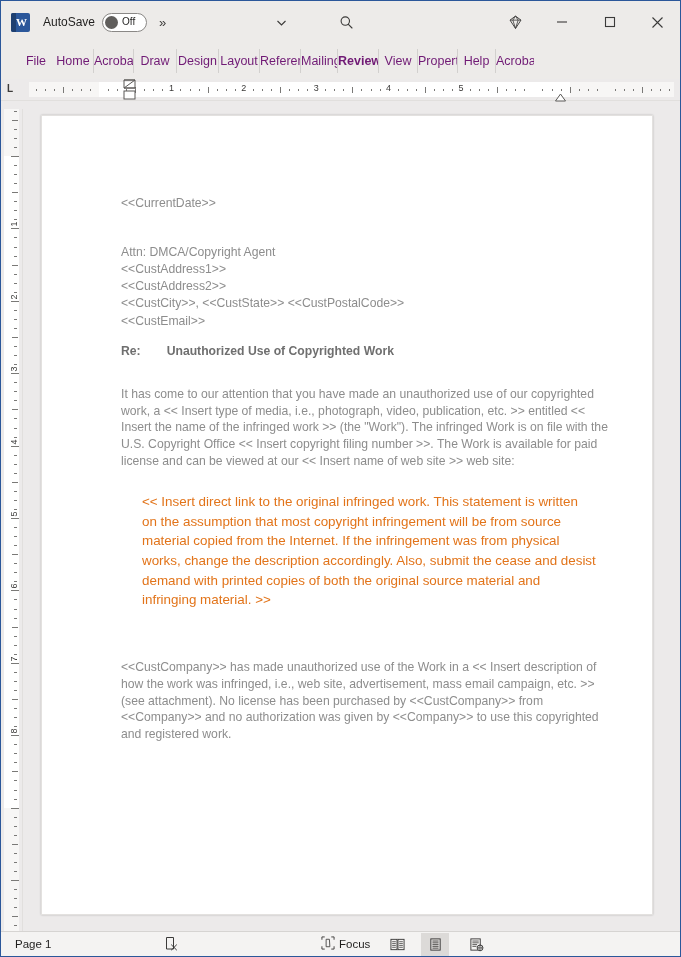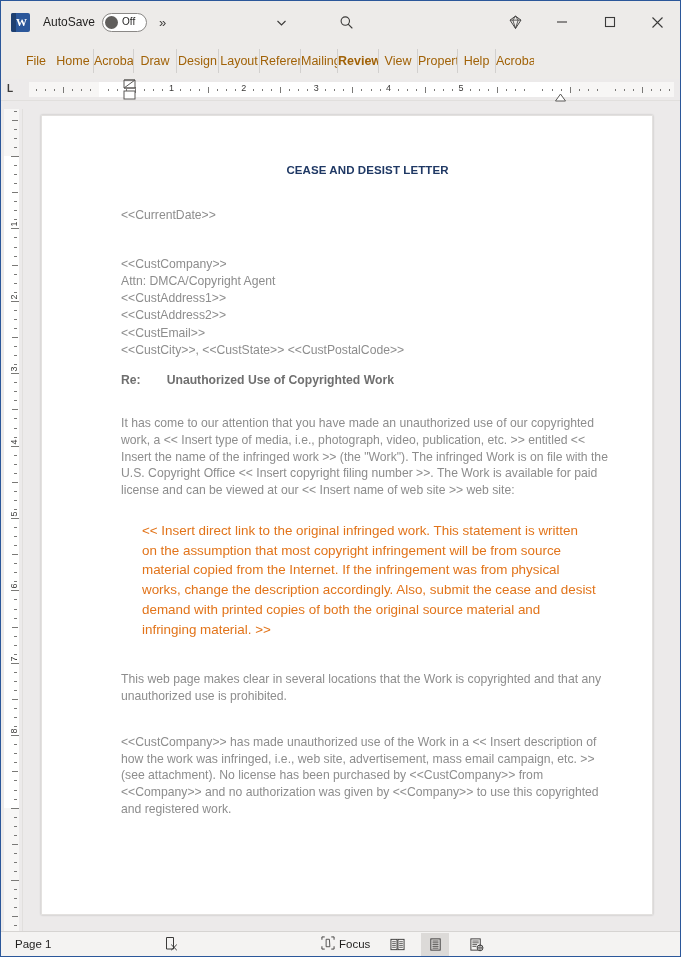--- a/index.html
+++ b/index.html
@@ -101,21 +101,21 @@
     position: relative;
     height: 36px;
     background: #edebe9;
     display: flex;
     align-items: center;
     padding-left: 18px;
     overflow: hidden;
   }
   .tab {
     font-size: 12.5px;
-    color: #a16207;
+    color: #701a75;
     padding: 2px 0;
     height: 24px;
     line-height: 20px;
     cursor: pointer;
     white-space: nowrap;
     overflow: hidden;
     text-overflow: clip;
     border-right: 1px solid #d2d0ce;
     text-align: center;
     flex: 0 0 auto;
@@ -575,57 +575,54 @@
         <div class="vnum" style="top: 477.4px;">6</div>
         <div class="vnum" style="top: 549.8px;">7</div>
         <div class="vnum" style="top: 622.2px;">8</div>
       </div>
   </div>
 
   <div class="docarea">
     <div class="page">
       <div class="page-inner">
 
-        <div class="doc-title">CEASE AND DESIST LETTER</div>
 
         <div class="spacer-sm"></div>
 
         <div class="body-text">&lt;&lt;CurrentDate&gt;&gt;</div>
 
         <div class="spacer-md"></div>
 
 
         <div class="spacer-md"></div>
 
         <div>
-          <div class="addr-line">&lt;&lt;CustCompany&gt;&gt;</div>
           <div class="addr-line">Attn: DMCA/Copyright Agent</div>
           <div class="addr-line">&lt;&lt;CustAddress1&gt;&gt;</div>
           <div class="addr-line">&lt;&lt;CustAddress2&gt;&gt;</div>
+          <div class="addr-line">&lt;&lt;CustCity&gt;&gt;, &lt;&lt;CustState&gt;&gt; &lt;&lt;CustPostalCode&gt;&gt;</div>
           <div class="addr-line">&lt;&lt;CustEmail&gt;&gt;</div>
-          <div class="addr-line">&lt;&lt;CustCity&gt;&gt;, &lt;&lt;CustState&gt;&gt; &lt;&lt;CustPostalCode&gt;&gt;</div>
         </div>
 
         <div style="height:13px;"></div>
 
         <div class="re-line">
           <span>Re:</span><span class="re-gap"></span><span>Unauthorized Use of Copyrighted Work</span>
         </div>
 
         <div style="height:14px;"></div>
 
         <div class="body-text">It has come to our attention that you have made an unauthorized use of our copyrighted work, a &lt;&lt; Insert type of media, i.e., photograph, video, publication, etc. &gt;&gt; entitled &lt;&lt; Insert the name of the infringed work &gt;&gt; (the "Work"). The infringed Work is on file with the U.S. Copyright Office &lt;&lt; Insert copyright filing number &gt;&gt;. The Work is available for paid license and can be viewed at our &lt;&lt; Insert name of web site &gt;&gt; web site:</div>
 
         <div style="height:22px;"></div>
 
         <div class="orange-block">&lt;&lt; Insert direct link to the original infringed work. This statement is written on the assumption that most copyright infringement will be from source material copied from the Internet. If the infringement was from physical works, change the description accordingly. Also, submit the cease and desist demand with printed copies of both the original source material and infringing material. &gt;&gt;</div>
 
         <div style="height:20px;"></div>
 
-        <div class="body-text">This web page makes clear in several locations that the Work is copyrighted and that any unauthorized use is prohibited.</div>
 
         <div style="height:17px;"></div>
 
         <div class="body-text">&lt;&lt;CustCompany&gt;&gt; has made unauthorized use of the Work in a &lt;&lt; Insert description of how the work was infringed, i.e., web site, advertisement, mass email campaign, etc. &gt;&gt; (see attachment). No license has been purchased by &lt;&lt;CustCompany&gt;&gt; from &lt;&lt;Company&gt;&gt; and no authorization was given by &lt;&lt;Company&gt;&gt; to use this copyrighted and registered work.</div>
 
       </div>
     </div>
   </div>
 
   <div class="statusbar">

